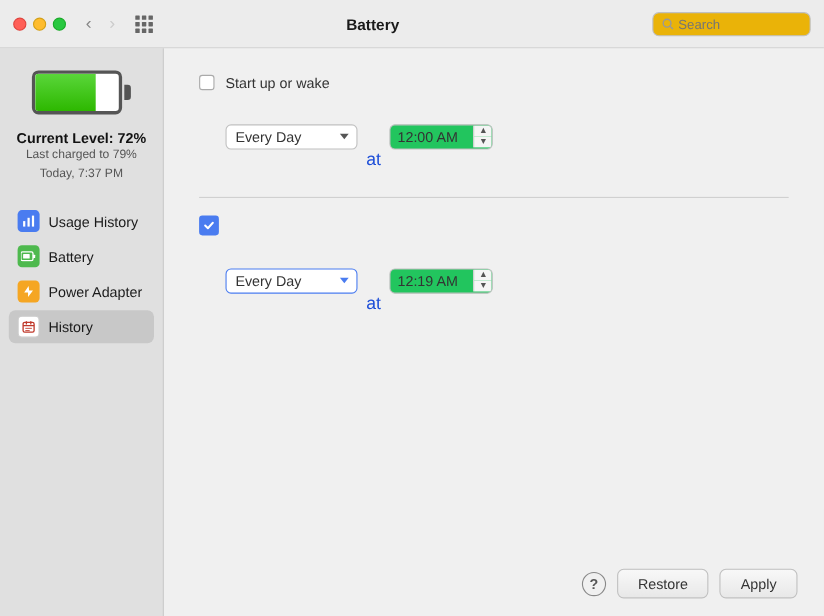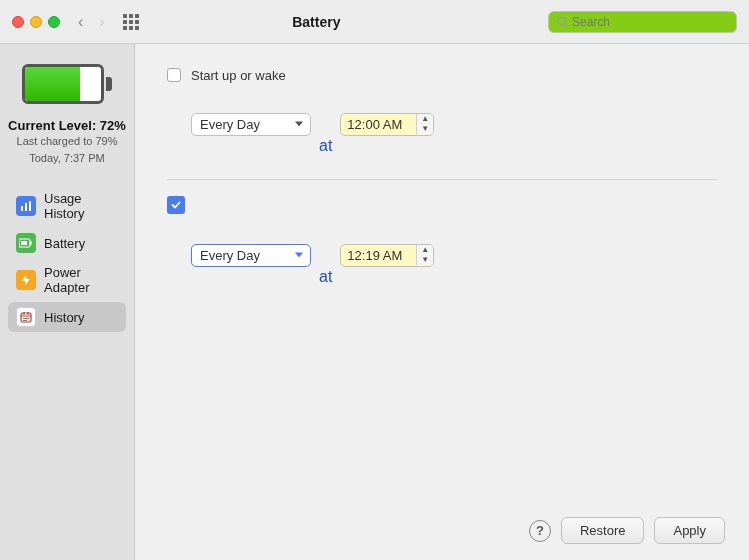--- a/index.html
+++ b/index.html
@@ -63,46 +63,46 @@
       font-weight: 600;
       color: #1a1a1a;
       flex: 1;
       text-align: center;
       margin-left: -60px;
     }
 
     .search-box {
       display: flex;
       align-items: center;
-      background: #84cc16;
+      background: #eab308;
       border: 1px solid #c0c0c0;
       border-radius: 6px;
       padding: 3px 8px;
       gap: 4px;
-      width: 189px;
+      width: 144px;
     }
     .search-box input {
       border: none;
       outline: none;
       background: transparent;
       font-size: 12px;
       color: #333;
       width: 100%;
     }
     .search-icon-svg { color: #999; }
 
     
     .main-layout {
       display: flex;
       height: calc(560px - 44px);
     }
 
     
     .sidebar {
-      width: 135px;
+      width: 149px;
       background: #e0e0e0;
       border-right: 1px solid #c8c8c8;
       display: flex;
       flex-direction: column;
       align-items: center;
       padding-top: 16px;
     }
 
     .battery-icon-container {
       width: 90px;
@@ -272,21 +272,21 @@
 
     .at-label {
       font-size: 16px;
       color: #1d4ed8;
       margin-top: 44px;
     }
 
     .time-input-wrapper {
       display: flex;
       align-items: center;
-      background: #fef9c3;
+      background: #22c55e;
       border: 1px solid #c0c0c0;
       border-radius: 5px;
       overflow: hidden;
     }
     .time-input {
       border: none;
       outline: none;
       padding: 3px 6px;
       font-size: 13px;
       color: #333;

